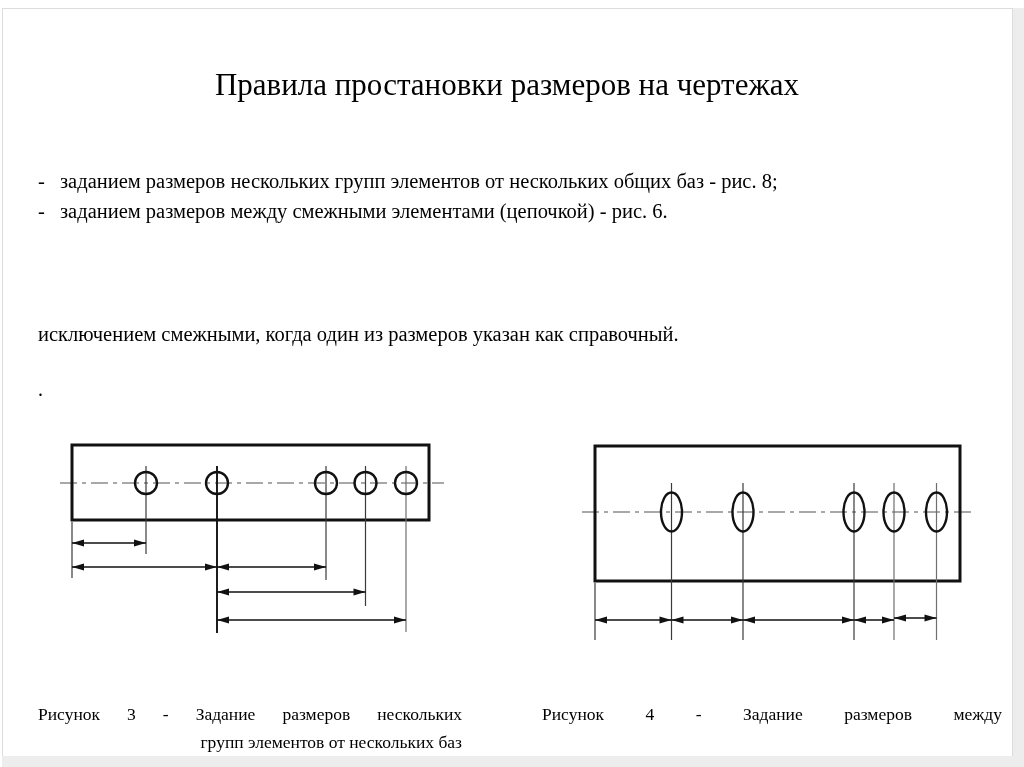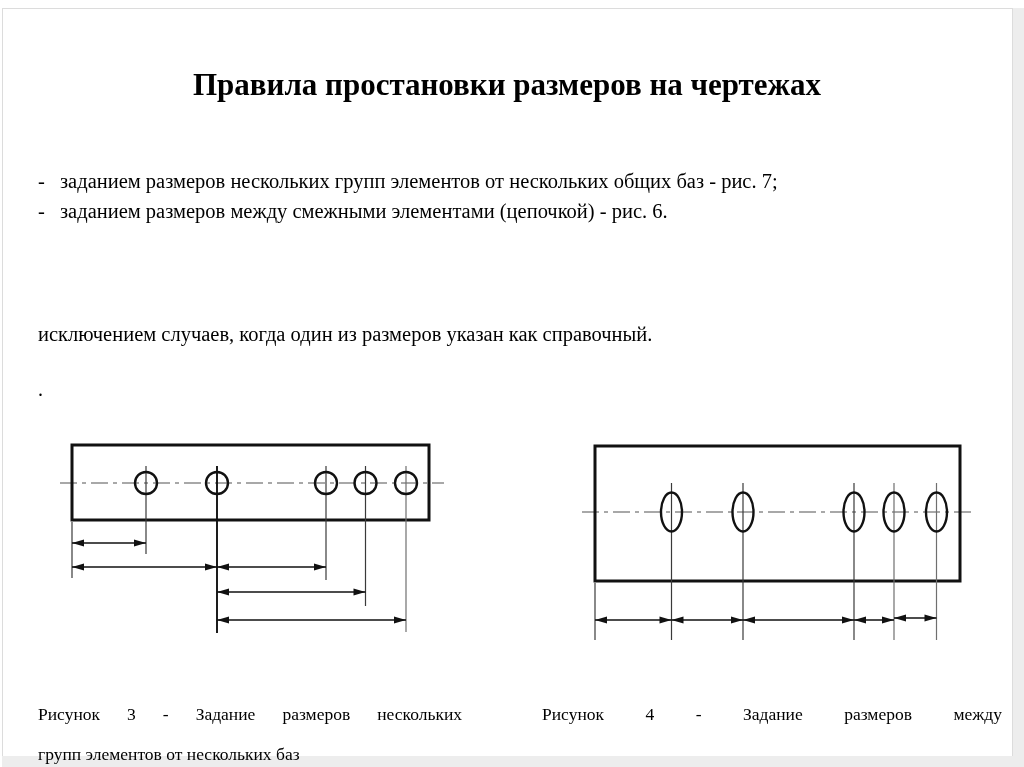--- a/index.html
+++ b/index.html
@@ -29,21 +29,21 @@
     left: 2px; top: 756px;
     width: 1011px; height: 11px;
     background: #ededed;
   }
   .title {
     position: absolute;
     left: 0; top: 46px;
     width: 1014px;
     text-align: center;
     font-size: 31px;
-    font-weight: bold;
+    font-weight: normal;
     letter-spacing: 0px;
   }
   .bullets {
     position: absolute;
     left: 38px; top: 166px;
     width: 940px;
     font-size: 20.5px;
     line-height: 30px;
   }
   .bullet-line { display: flex; }
@@ -65,46 +65,46 @@
   .figure-svg { position: absolute; }
   #fig3-svg { left: 50px; top: 430px; }
   #fig4-svg { left: 575px; top: 430px; }
   .caption {
     position: absolute;
     top: 700px;
     font-size: 17.5px;
     line-height: 28px;
   }
   .caption .cline1 { display: block; text-align: justify; text-align-last: justify; }
-  .caption .cline2 { display: block; text-align: left; margin-top: 12px; }
+  .caption .cline2 { display: block; text-align: right; }
   #caption-fig3 { left: 38px; width: 424px; }
   #caption-fig4 { left: 542px; width: 460px; }
 </style>
 </head>
 <body>
 
 <div class="page-frame"></div>
 <div class="band-right"></div>
 <div class="band-bottom"></div>
 
 <h1 class="title">Правила простановки размеров на чертежах</h1>
 
 <div class="bullets">
   <div class="bullet-line">
     <span class="bullet-marker">-</span>
-    <span>заданием размеров нескольких групп элементов от нескольких общих баз - рис. 7;</span>
+    <span>заданием размеров нескольких групп элементов от нескольких общих баз - рис. 8;</span>
   </div>
   <div class="bullet-line">
     <span class="bullet-marker">-</span>
     <span>заданием размеров между смежными элементами (цепочкой) - рис. 6.</span>
   </div>
 </div>
 
 <div class="paragraph">
-  <span class="pline">исключением случаев, когда один из размеров указан как справочный.</span>
+  <span class="pline">исключением смежными, когда один из размеров указан как справочный.</span>
 </div>
 <div class="lone-dot">.</div>
 
 <svg id="fig3-svg" class="figure-svg" width="410" height="218" viewBox="0 0 410 218">
   <defs>
     <marker id="arr3" markerWidth="14" markerHeight="9" refX="12.5" refY="4.5" orient="auto-start-reverse" markerUnits="userSpaceOnUse">
       <path d="M12.5,4.5 L0.5,1 L0.5,8 Z" fill="#111111"></path>
     </marker>
   </defs>
 

